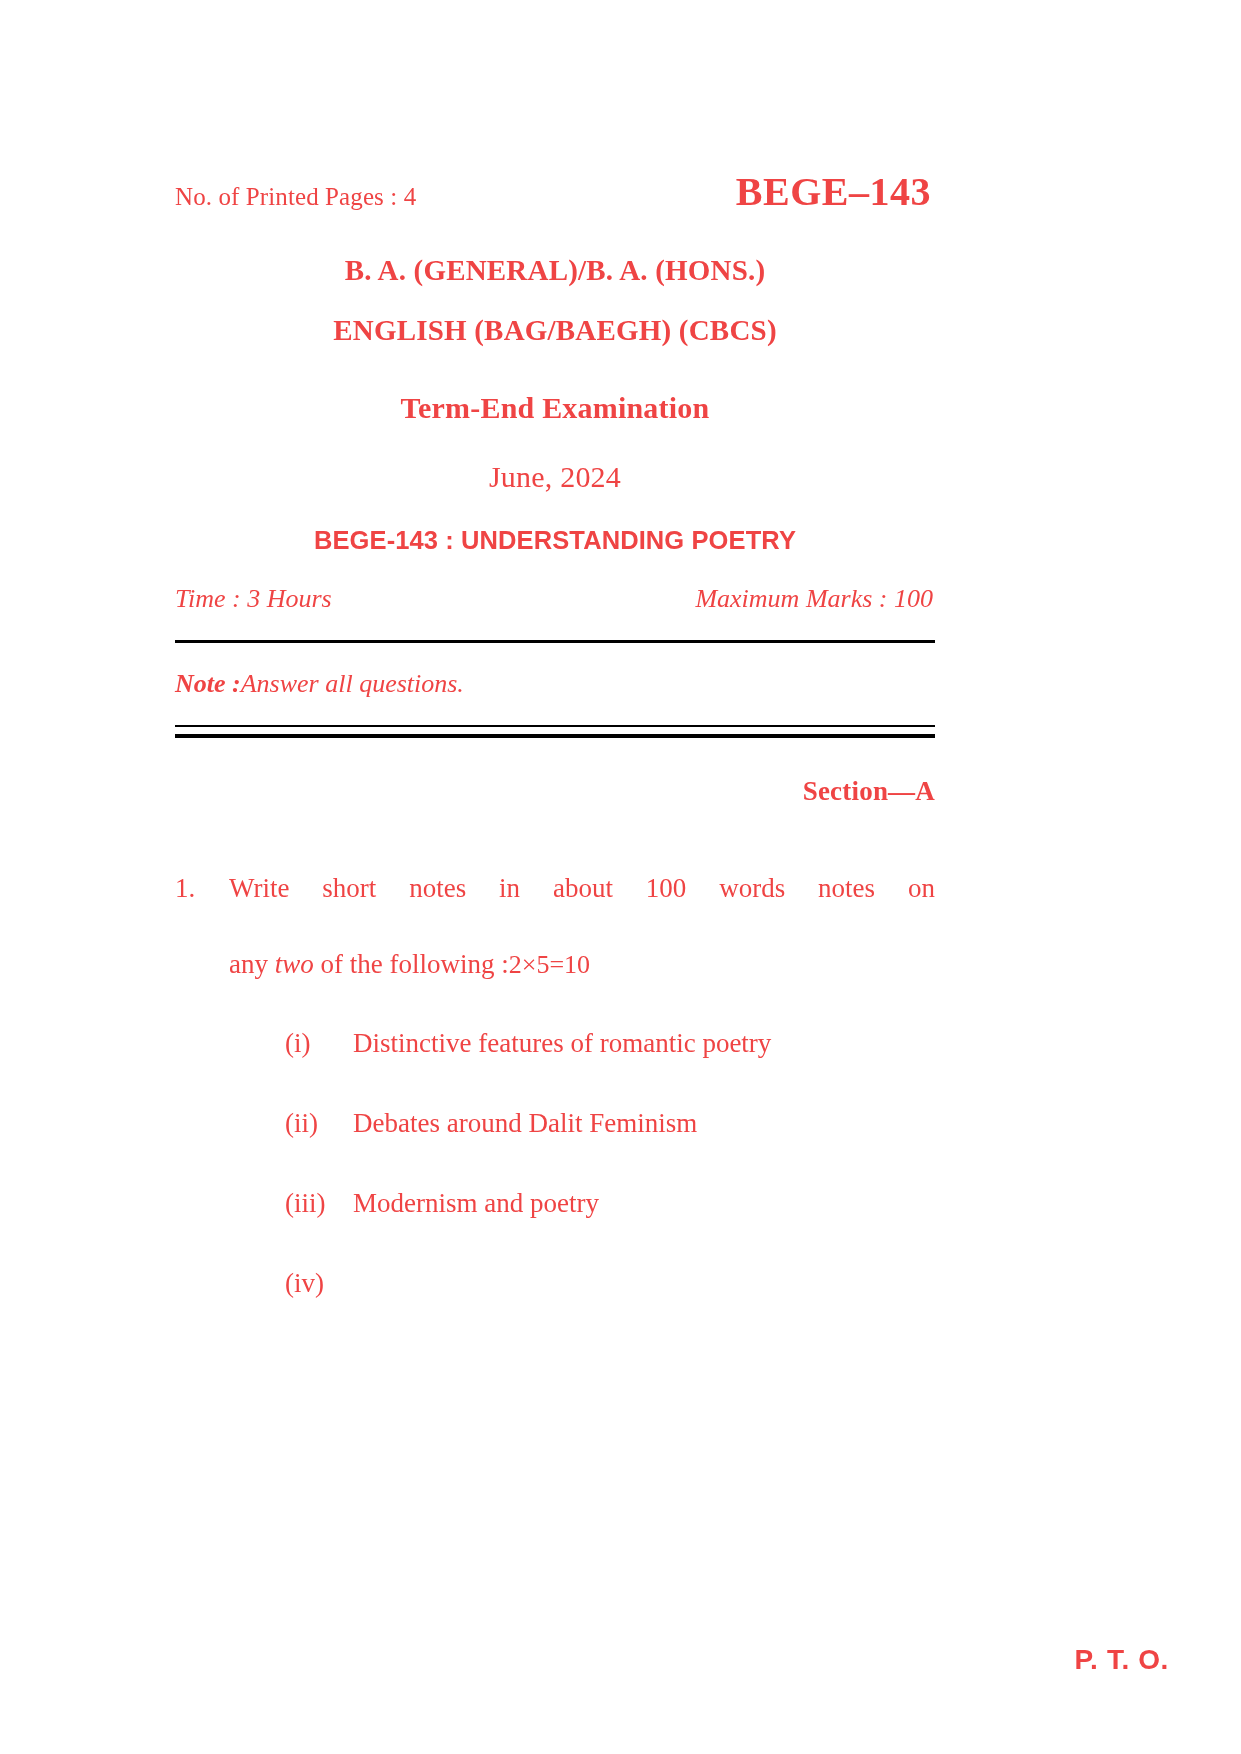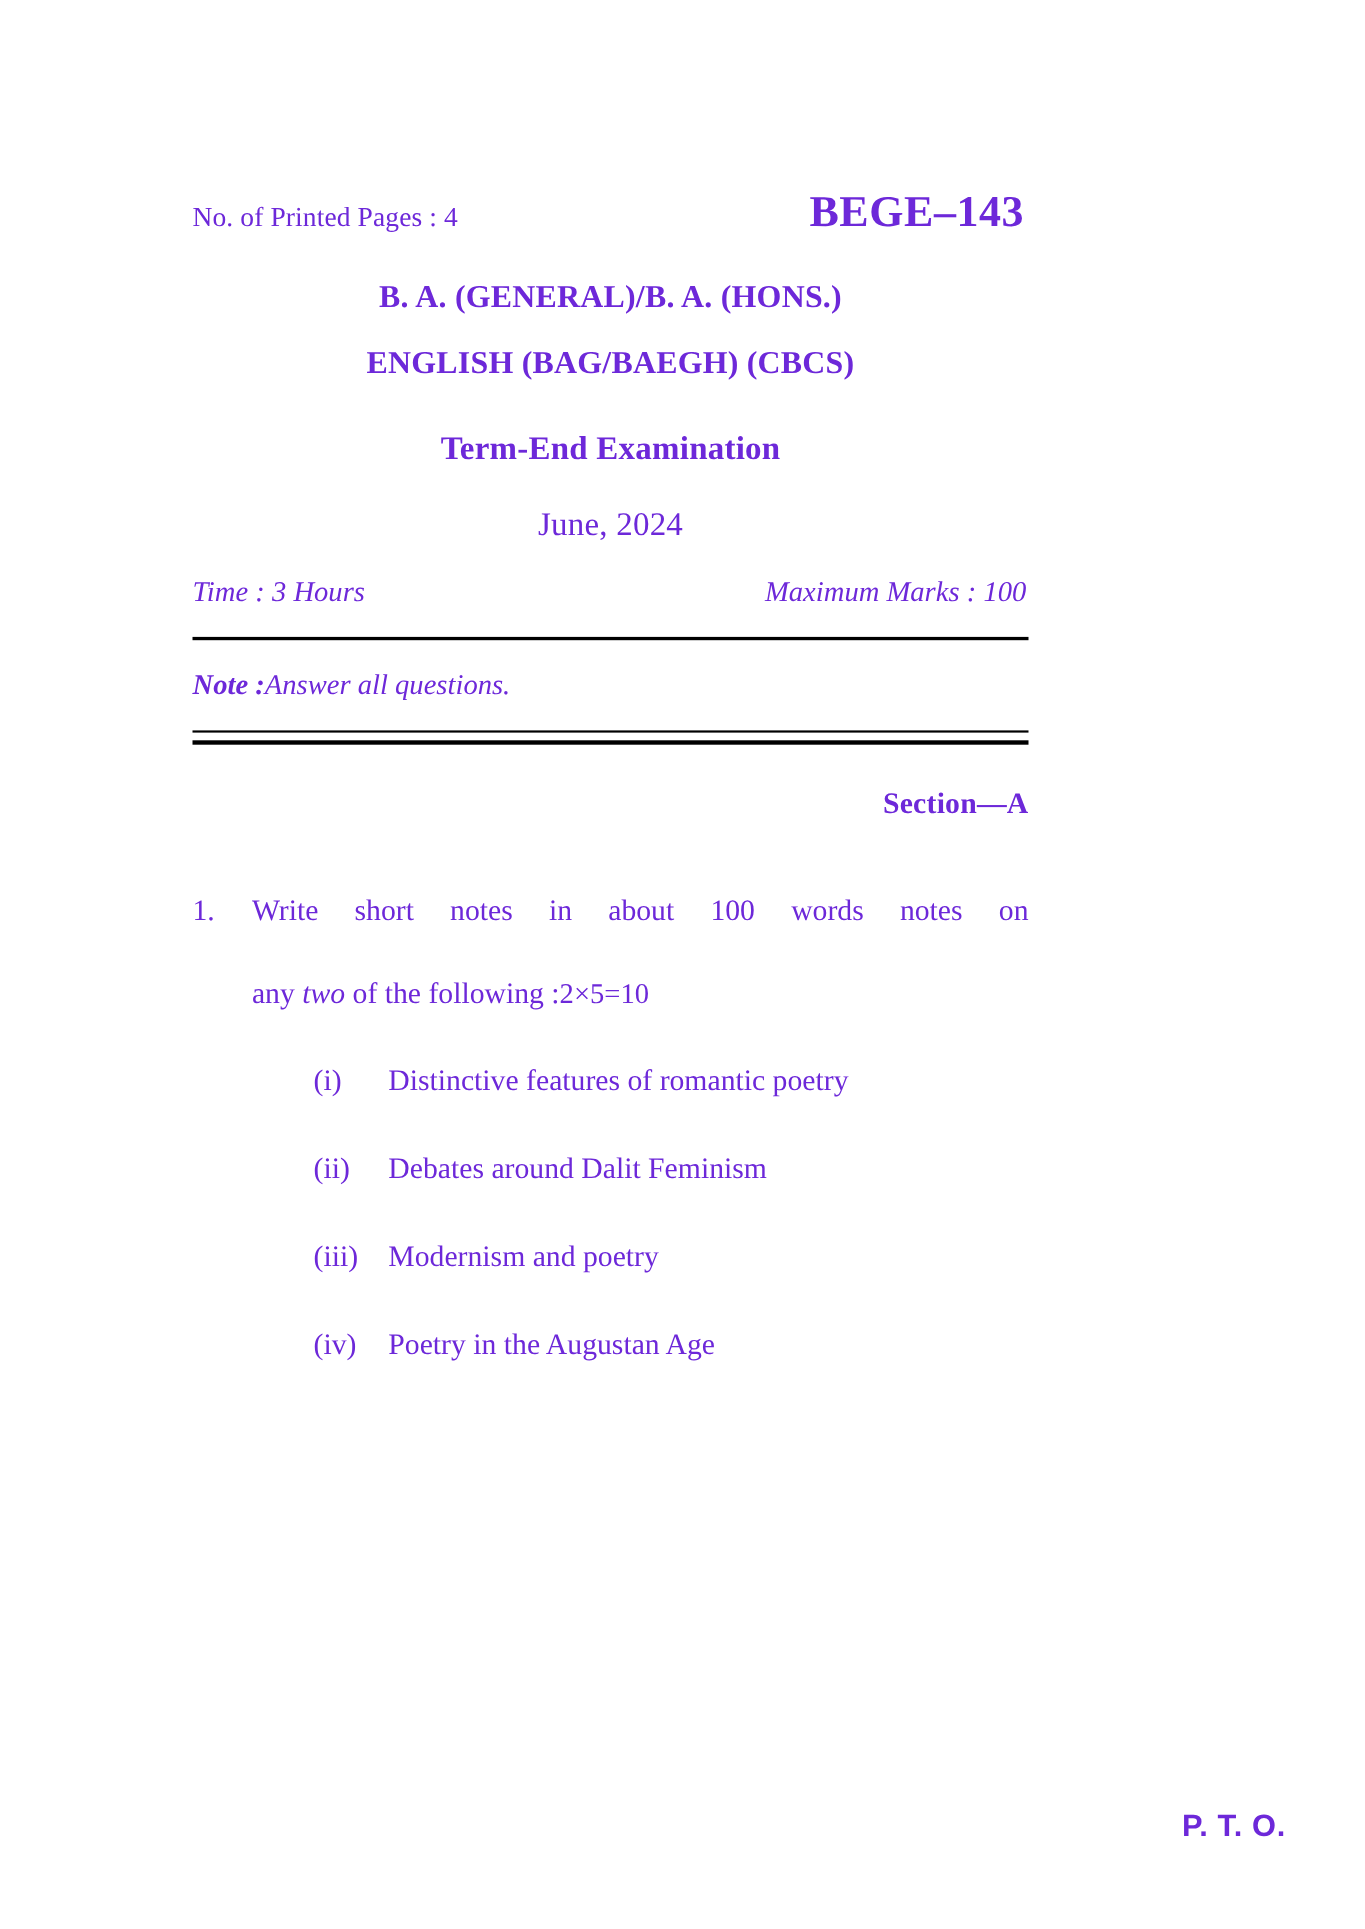--- a/index.html
+++ b/index.html
@@ -8,21 +8,21 @@
     background: #ffffff;
   }
   .page {
     position: relative;
     width: 1241px;
     height: 1754px;
     background: #ffffff;
     margin: 0 auto;
     overflow: hidden;
     font-family: "Liberation Serif", "DejaVu Serif", serif;
-    color: #6d28d9;
+    color: #ef4444;
   }
   .content {
     position: absolute;
     left: 175px;
     top: 0;
     width: 760px;
   }
 
   
   .header-row {
@@ -203,20 +203,21 @@
     <div class="header-row">
       <div class="printed-pages">No. of Printed Pages : 4</div>
       <div class="course-code">BEGE–143</div>
     </div>
 
     <div class="title-block">
       <div class="title-line">B. A. (GENERAL)/B. A. (HONS.)</div>
       <div class="title-line">ENGLISH (BAG/BAEGH) (CBCS)</div>
       <div class="exam-type">Term-End Examination</div>
       <div class="exam-date">June, 2024</div>
+      <div class="subject-line">BEGE-143 : UNDERSTANDING POETRY</div>
     </div>
 
     <div class="meta-row">
       <div class="meta-left">Time : 3 Hours</div>
       <div class="meta-right">Maximum Marks : 100</div>
     </div>
 
     <hr class="rule-single">
 
     <div class="note-row">
@@ -245,21 +246,20 @@
             <div class="sub-item">
               <span class="sub-marker">(ii)</span>
               <span class="sub-text">Debates around Dalit Feminism</span>
             </div>
             <div class="sub-item">
               <span class="sub-marker">(iii)</span>
               <span class="sub-text">Modernism and poetry</span>
             </div>
             <div class="sub-item">
               <span class="sub-marker">(iv)</span>
-              <span class="sub-text">Poetry in the Augustan Age</span>
             </div>
           </div>
         </div>
       </div>
     </div>
 
   </div>
 
   <div class="footer">P. T. O.</div>
 </div>

